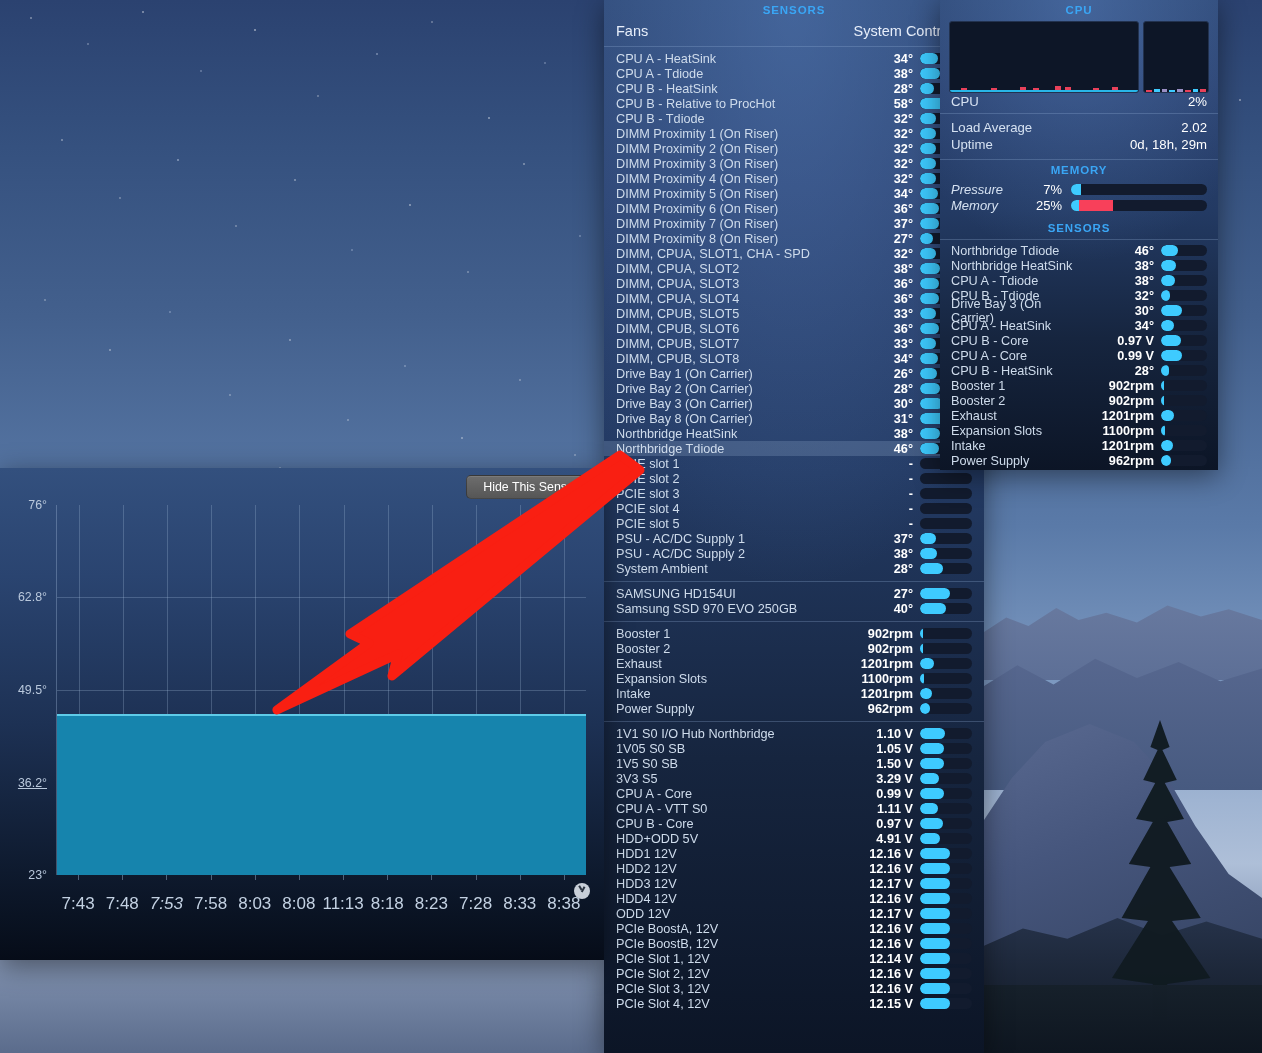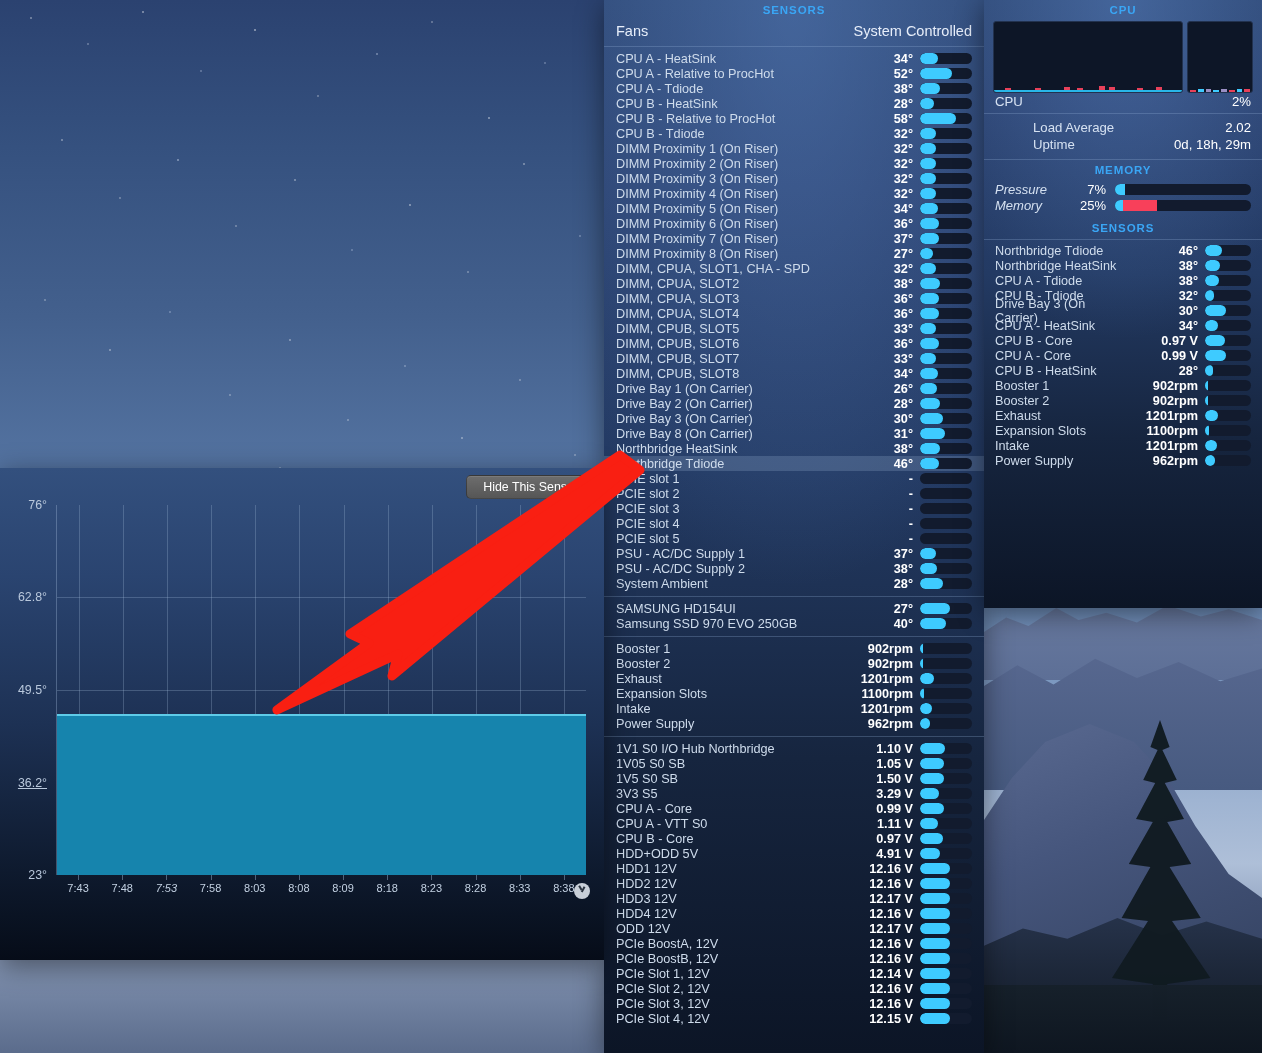--- a/index.html
+++ b/index.html
@@ -119,33 +119,33 @@
     display:flex; align-items:center; height:15px; padding:0 12px 0 12px;
     font-size:12.7px; color:#cfdcec; white-space:nowrap;
   }
   .srow.selected { background:rgba(180,205,235,.20); }
   .srow .lbl { flex:1; overflow:hidden; text-overflow:ellipsis; }
   .srow .val { width:84px; text-align:right; padding-right:7px; color:#ffffff; font-weight:bold; font-size:12.7px; }
   .meter { width:52px; height:11px; border-radius:5.5px; background:#121b2e; overflow:hidden; flex:0 0 auto; }
   .meter > i { display:block; height:100%; background:#3ecbff; border-radius:5.5px; }
 
   
-  #right-panel { left:984px; top:0; width:278px; height:608px; overflow:hidden; }
+  #right-panel { left:940px; top:0; width:278px; height:470px; overflow:hidden; }
   .cpu-graphs { display:flex; gap:4px; padding:0 9px; height:72px; }
   .cpu-graph { position:relative; background:#0d1627; border:1px solid #22324f; border-radius:3px; overflow:hidden; }
   .cpu-graph.wide { flex:1 1 auto; }
   .cpu-graph.narrow { width:66px; flex:0 0 66px; }
   .cpu-line { position:absolute; left:0; bottom:0; width:100%; height:2px; background:#28b6e8; }
   .cpu-spikes { position:absolute; left:0; bottom:2px; width:100%; height:5px; }
   .cpu-spikes span { position:absolute; bottom:0; width:6px; background:#e8415a; }
   .cpu-bars { position:absolute; left:0; bottom:0; width:100%; height:6px; display:flex; gap:2px; padding:0 2px; }
   .cpu-bars span { flex:1; }
   .kv { display:flex; justify-content:space-between; align-items:center;
         padding:1px 11px; font-size:13.2px; color:#d5e1f1; }
-  .kv .k { color:#d5e1f1;margin-left:38px; }
+  .kv .k { color:#d5e1f1; }
   .kv .v { color:#ffffff; }
   .cpu-pct-row { display:flex; justify-content:space-between; padding:1px 11px 4px 11px; font-size:13.2px; }
   .cpu-pct-row .k { color:#d7e2f2; }
   .cpu-pct-row .v { color:#fff; }
   .mem-row { display:flex; align-items:center; padding:0 11px; height:16px; font-size:13px; }
   .mem-row .k { width:74px; color:#d5e1f1;font-style:italic; }
   .mem-row .p { width:46px; text-align:right; padding-right:9px; color:#fff; }
   .mem-bar { flex:1; height:11px; border-radius:5.5px; background:#121b2e; display:flex; overflow:hidden; }
   .mem-bar i { display:block; height:100%; }
   .rs-row { display:flex; align-items:center; height:15px; padding:0 11px; font-size:12.7px; color:#cfdcec; }
@@ -169,21 +169,21 @@
   .chart-area { position:relative; height:400px; margin:0 0 0 0; }
   .y-labels { position:absolute; left:0; top:0; width:53px; height:370px; }
   .y-labels div { position:absolute; right:6px; font-size:12.4px; color:#b9c8dc; transform:translateY(-50%); }
   .plot { position:absolute; left:56px; right:18px; top:0; height:370px;
           border-left:1px solid rgba(165,190,220,.35); overflow:hidden; }
   .gridv { position:absolute; top:0; bottom:0; width:1px; background:rgba(165,190,220,.28); }
   .gridh { position:absolute; left:0; right:0; height:1px; background:rgba(165,190,220,.28); }
   .series-fill { position:absolute; left:0; right:0; bottom:0; background:#1684ad; }
   .series-line { position:absolute; left:0; right:0; height:2px; background:#5ecbe8; }
   .x-labels { position:absolute; left:56px; right:18px; top:375px; height:26px; }
-  .x-labels span { position:absolute; font-size:11px; color:#c3d1e2; transform:translateX(-50%); top:2px; }
+  .x-labels span { position:absolute; font-size:17px; color:#c3d1e2; transform:translateX(-50%); top:14px; }
   .x-ticks { position:absolute; left:56px; right:18px; top:370px; height:5px; }
   .x-ticks i { position:absolute; top:0; width:1px; height:5px; background:rgba(165,190,220,.45); }
   .clock-icon { position:absolute; right:14px; top:378px; width:16px; height:16px;
     border-radius:50%; background:#c8cfd8; }
   .clock-icon::before { content:""; position:absolute; left:7px; top:3px; width:1.6px; height:5.5px;
     background:#2b3440; transform-origin:bottom center; transform:rotate(28deg); }
   .clock-icon::after { content:""; position:absolute; left:7px; top:7px; width:1.6px; height:4.5px;
     background:#2b3440; transform-origin:top center; transform:rotate(150deg); }
 
   
@@ -210,27 +210,20 @@
     <span>System Controlled</span>
   </div>
   <div class="hairline"></div>
   <div id="center-groups">
       <div class="group">
         <div class="srow">
           <span class="lbl">CPU A - HeatSink</span>
           <span class="val">34°</span>
           <div class="meter">
             <i style="width: 34%;"></i>
-          </div>
-        </div>
-        <div class="srow">
-          <span class="lbl">CPU A - Relative to ProcHot</span>
-          <span class="val">52°</span>
-          <div class="meter">
-            <i style="width: 62%;"></i>
           </div>
         </div>
         <div class="srow">
           <span class="lbl">CPU A - Tdiode</span>
           <span class="val">38°</span>
           <div class="meter">
             <i style="width: 38%;"></i>
           </div>
         </div>
         <div class="srow">
@@ -887,24 +880,24 @@
         <i style="left: 87.5%;"></i>
         <i style="left: 95.8333%;"></i>
       </div>
     <div class="x-labels" id="x-labels">
         <span style="left: 4.16667%;">7:43</span>
         <span style="left: 12.5%;">7:48</span>
         <span style="left: 20.8333%; font-style: italic;">7:53</span>
         <span style="left: 29.1667%;">7:58</span>
         <span style="left: 37.5%;">8:03</span>
         <span style="left: 45.8333%;">8:08</span>
-        <span style="left: 54.1667%;">8:09</span>
+        <span style="left: 54.1667%;">11:13</span>
         <span style="left: 62.5%;">8:18</span>
         <span style="left: 70.8333%;">8:23</span>
-        <span style="left: 79.1667%;">8:28</span>
+        <span style="left: 79.1667%;">7:28</span>
         <span style="left: 87.5%;">8:33</span>
         <span style="left: 95.8333%;">8:38</span>
       </div>
     <div class="clock-icon"></div>
   </div>
 </div>
 
 <svg id="arrow" width="1262" height="1053">
   <polygon points="277,710 369,643 350,634 620,455 640,470 392,676 398,654" fill="#f91f12" stroke="#f91f12" stroke-width="9" stroke-linejoin="round"></polygon>
 </svg>

